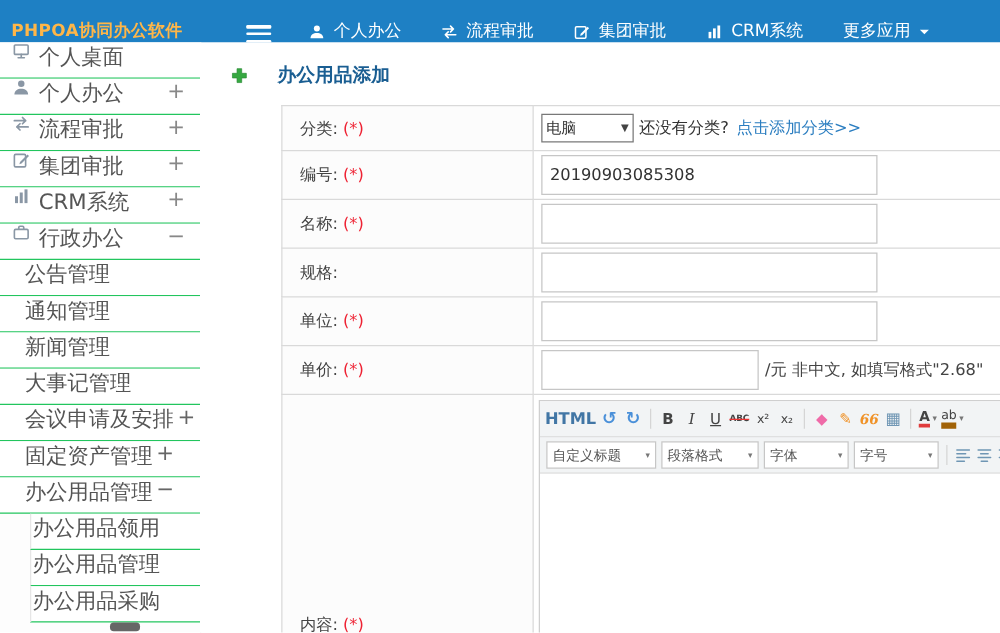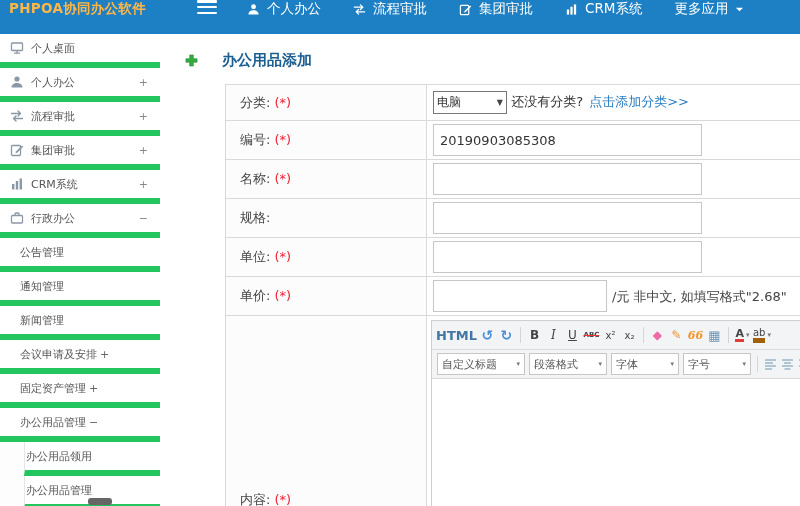--- a/index.html
+++ b/index.html
@@ -1,31 +1,31 @@
 <!DOCTYPE html>
 <html><head>
 <meta charset="utf-8">
 <style>
   html,body{margin:0;padding:0}
   body{width:800px;height:506px;overflow:hidden;position:relative;background:#fff;
        font-family:"DejaVu Sans","Liberation Sans",sans-serif;font-size:13px;color:#333}
 
   
-  .topbar{position:absolute;top:0;left:0;width:800px;height:34px;background:#1e80c4;display:flex;align-items:flex-start}
+  .topbar{position:absolute;top:0;left:0;width:800px;height:34px;background:#1e80c4;display:flex;align-items:flex-end}
   .logo{width:170px;padding-left:9px;color:#ffb648;font-weight:bold;font-size:13.5px;letter-spacing:.3px;cursor:pointer}
   .hamburger{width:20px;height:14px;display:flex;flex-direction:column;justify-content:space-between;margin-left:18px;cursor:pointer}
   .hbar{height:2.5px;background:#fff;border-radius:1px}
   .topnav{display:flex;align-items:center;margin-left:30px;gap:32px}
   .nav-item{display:flex;align-items:center;gap:7px;color:#fff;font-size:13.5px;cursor:pointer;text-decoration:none}
   .nicon{display:flex;color:#fff}
 
   
   .sidebar{position:absolute;top:34px;left:0;width:160px;height:472px;background:#fdfdfd;border-right:1px solid #e2e2e2}
-  .side-item{position:relative;display:flex;align-items:center;height:28px;border-bottom:6px solid #22c55e;
-             color:#555;font-size:11px;cursor:pointer;background:#fff}
+  .side-item{position:relative;display:flex;align-items:flex-start;height:28px;border-bottom:1px solid #22c55e;
+             color:#555;font-size:17px;cursor:pointer;background:#fff}
   .lvl0{padding-left:10px}
   .lvl0 .slabel{margin-left:7px}
   .sicon{color:#8a97a5;display:flex}
   .expand{position:absolute;right:12px;color:#888}
   .lvl1{padding-left:20px}
   .suffix{margin-left:3px;color:#666}
   .lvl2{margin-left:24px;padding-left:1px;border-left:1px solid #e6e6e6}
   .scroll-thumb{position:absolute;left:88px;bottom:1px;width:24px;height:7px;background:#666;border-radius:3px;cursor:grab}
 
   
@@ -199,20 +199,23 @@
   <div class="side-item lvl1">
     <span class="slabel">公告管理</span>
   </div>
   <div class="side-item lvl1">
     <span class="slabel">通知管理</span>
   </div>
   <div class="side-item lvl1">
     <span class="slabel">新闻管理</span>
   </div>
   <div class="side-item lvl1">
+    <span class="slabel">大事记管理</span>
+  </div>
+  <div class="side-item lvl1">
     <span class="slabel">会议申请及安排</span>
     <span class="suffix">+</span>
   </div>
   <div class="side-item lvl1">
     <span class="slabel">固定资产管理</span>
     <span class="suffix">+</span>
   </div>
   <div class="side-item lvl1">
     <span class="slabel">办公用品管理</span>
     <span class="suffix">−</span>

